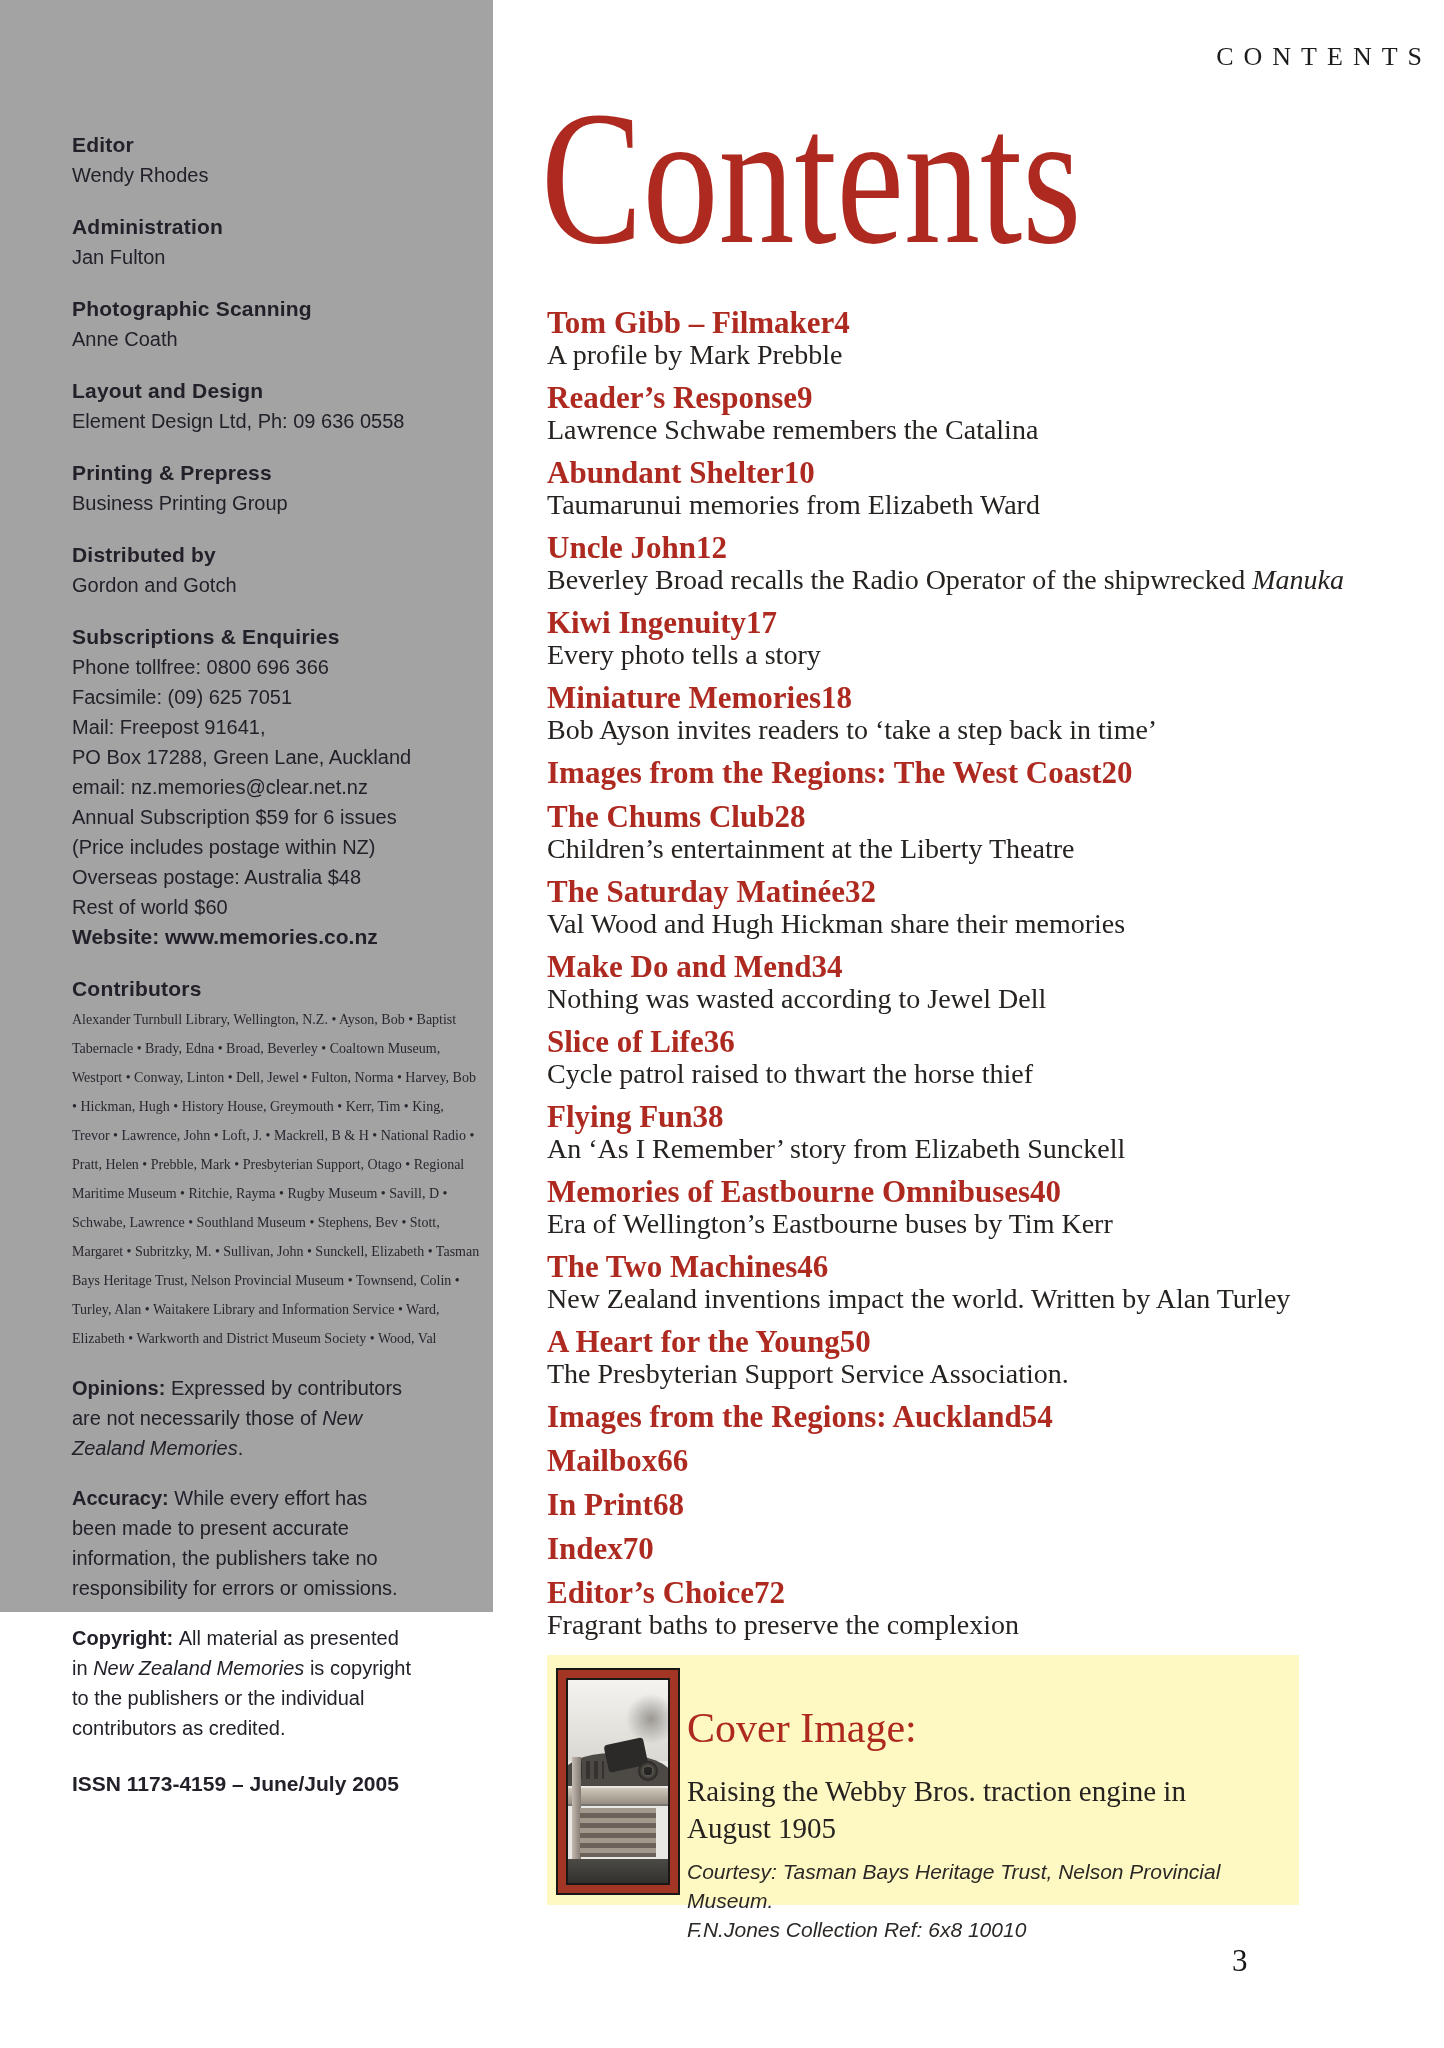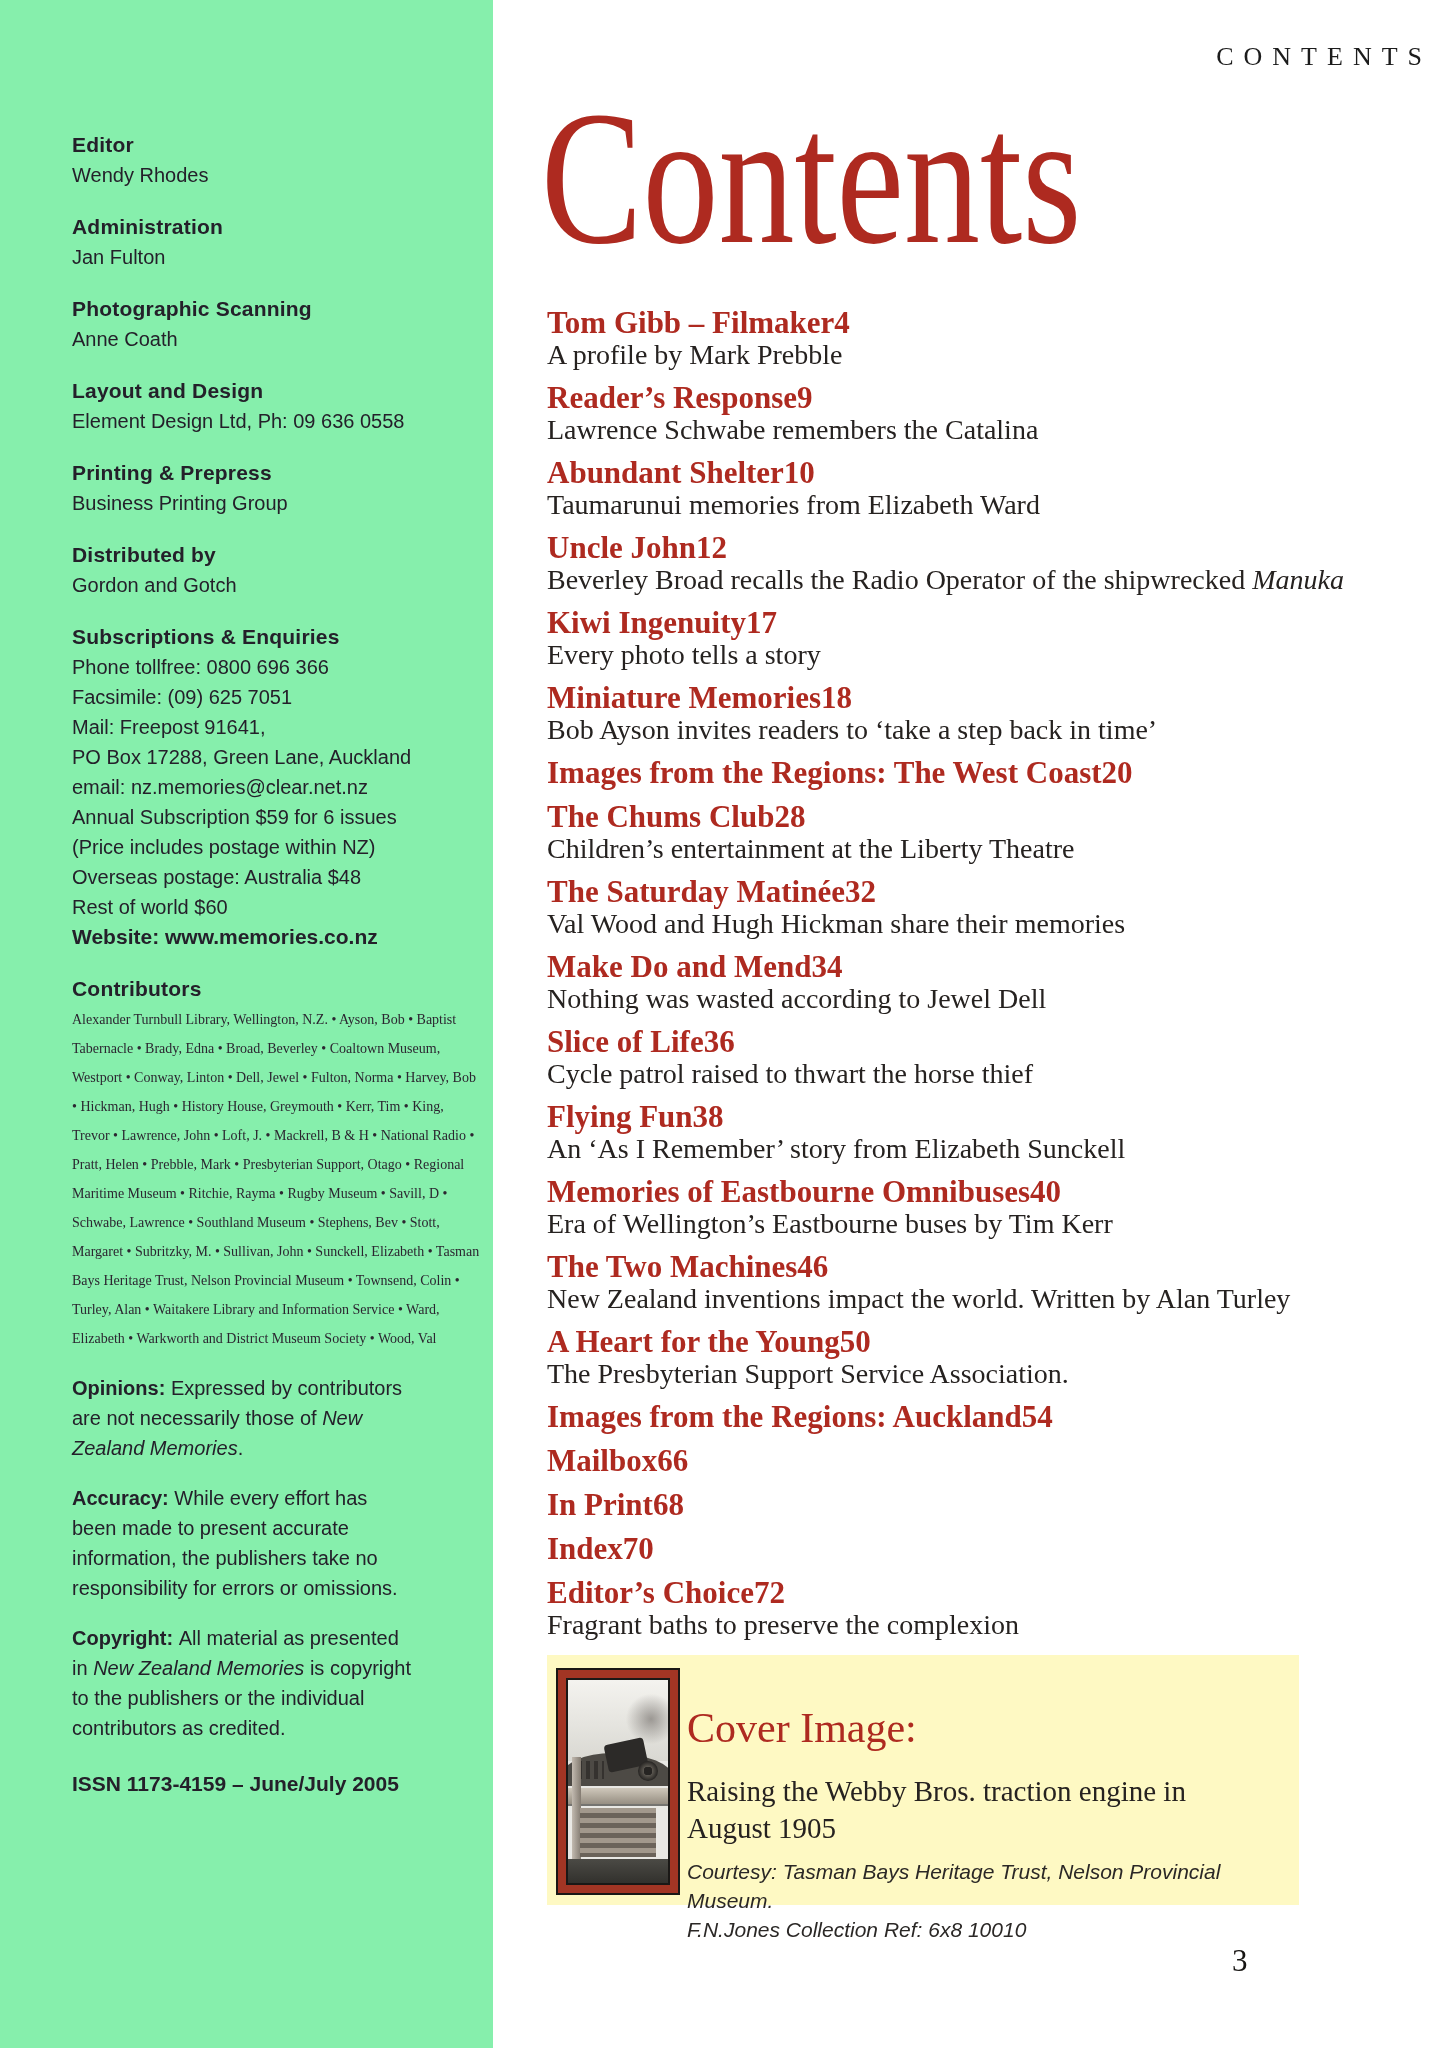--- a/index.html
+++ b/index.html
@@ -4,22 +4,22 @@
 <style>
   html,body{margin:0;padding:0;}
   body{
     width:1444px;height:2048px;position:relative;background:#ffffff;
     font-family:"Liberation Sans",sans-serif;color:#1d1a1b;overflow:hidden;
   }
   .page{position:absolute;inset:0;}
 
   
   .sidebar{
-    position:absolute;left:0;top:0;width:493px;height:2048px;
-    background:#86efac;box-sizing:border-box;
+    position:absolute;left:0;top:0;width:493px;height:1612px;
+    background:#a3a3a3;box-sizing:border-box;
     padding:130px 10px 0 72px;color:#24202a;
   }
   .sb-section{margin-bottom:22px;max-width:340px;}
   .sb-h{font-weight:bold;font-size:21px;line-height:30px;letter-spacing:.2px;}
   .sb-line{font-size:20px;line-height:30px;}
   .sb-bold{font-weight:bold;font-size:21px;}
   .contrib{margin-top:2px;max-width:412px;}
   .contrib-text{
     font-family:"Liberation Serif",serif;font-size:14px;line-height:29px;
     color:#2b2630;margin-top:1px;

